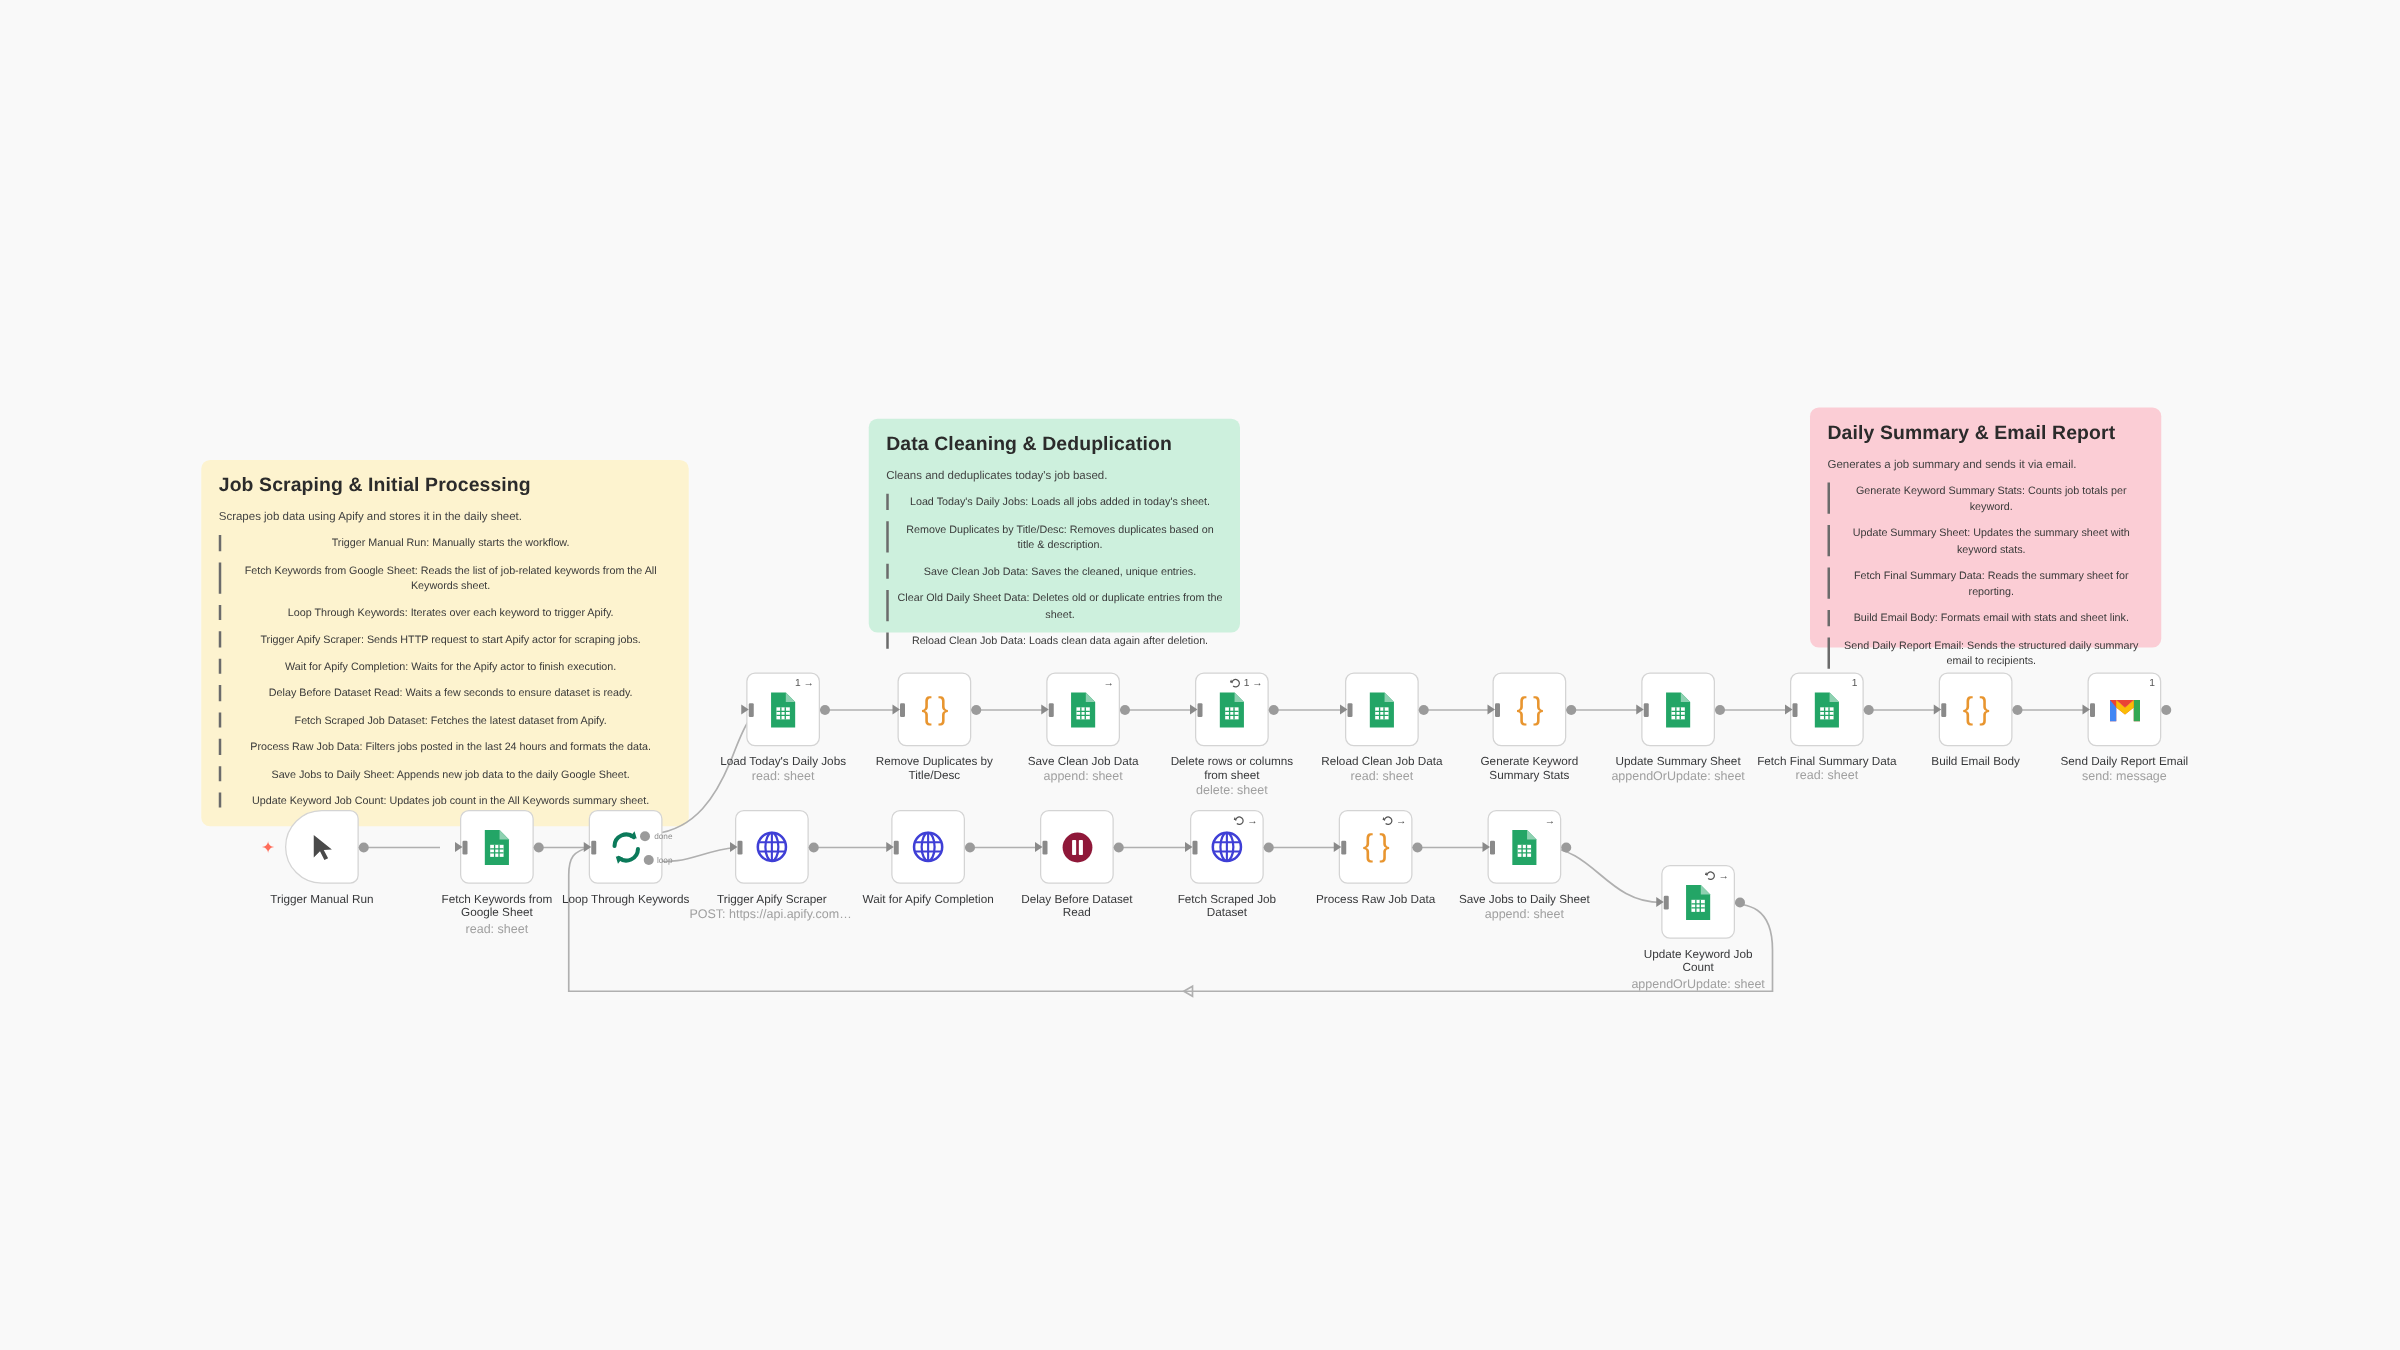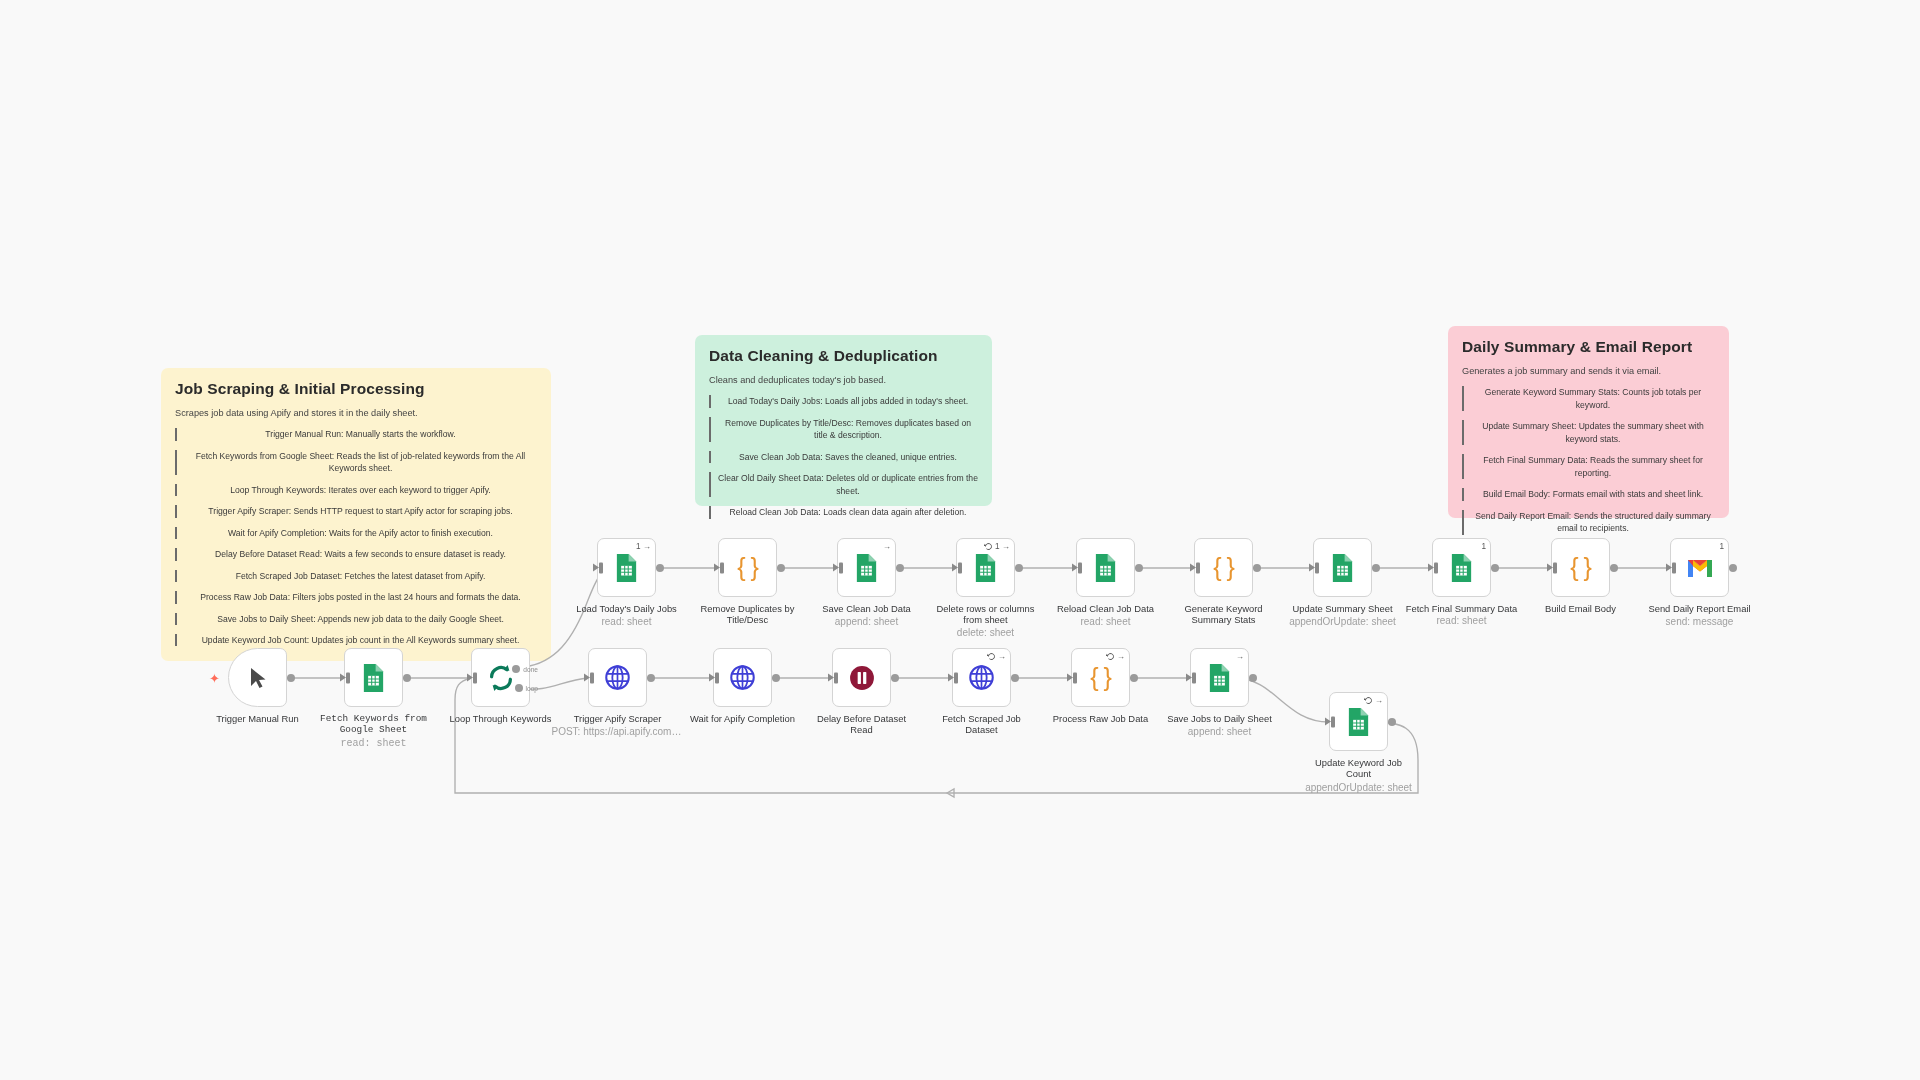--- a/index.html
+++ b/index.html
@@ -164,21 +164,21 @@
       <svg width="22" height="24" viewBox="0 0 22 24">
         <path d="M4 2 L4 20 L9 15 L12.5 22 L15.5 20.5 L12 14 L18.5 13.5 Z" fill="#4a4a4a"></path>
       </svg>
       <div class="port-out">
           <div class="port-dot"></div>
         </div>
     </div>
     <div class="node-label">Trigger Manual Run</div>
   </div>
 
-  <div class="node" style="left:344px; top:648px;font-family:Liberation Mono, monospace;">
+  <div class="node" style="left:368px; top:648px;">
     <div class="node-box">
       <div class="port-in in-group">
           <div class="port-arrow"></div>
           <div class="port-bar"></div>
         </div>
       <svg width="27" height="30" viewBox="0 0 24 28">
         <path d="M3 1 h11 l7 7 v19 h-18 z" fill="#23a566"></path>
         <path d="M14 1 l7 7 h-7 z" fill="#8ed1b1"></path>
         <rect x="7" y="12" width="10" height="9" fill="#fff"></rect>
         <path d="M7 15 h10 M7 18 h10 M10.3 12 v9 M13.6 12 v9" stroke="#23a566" stroke-width="1"></path>

